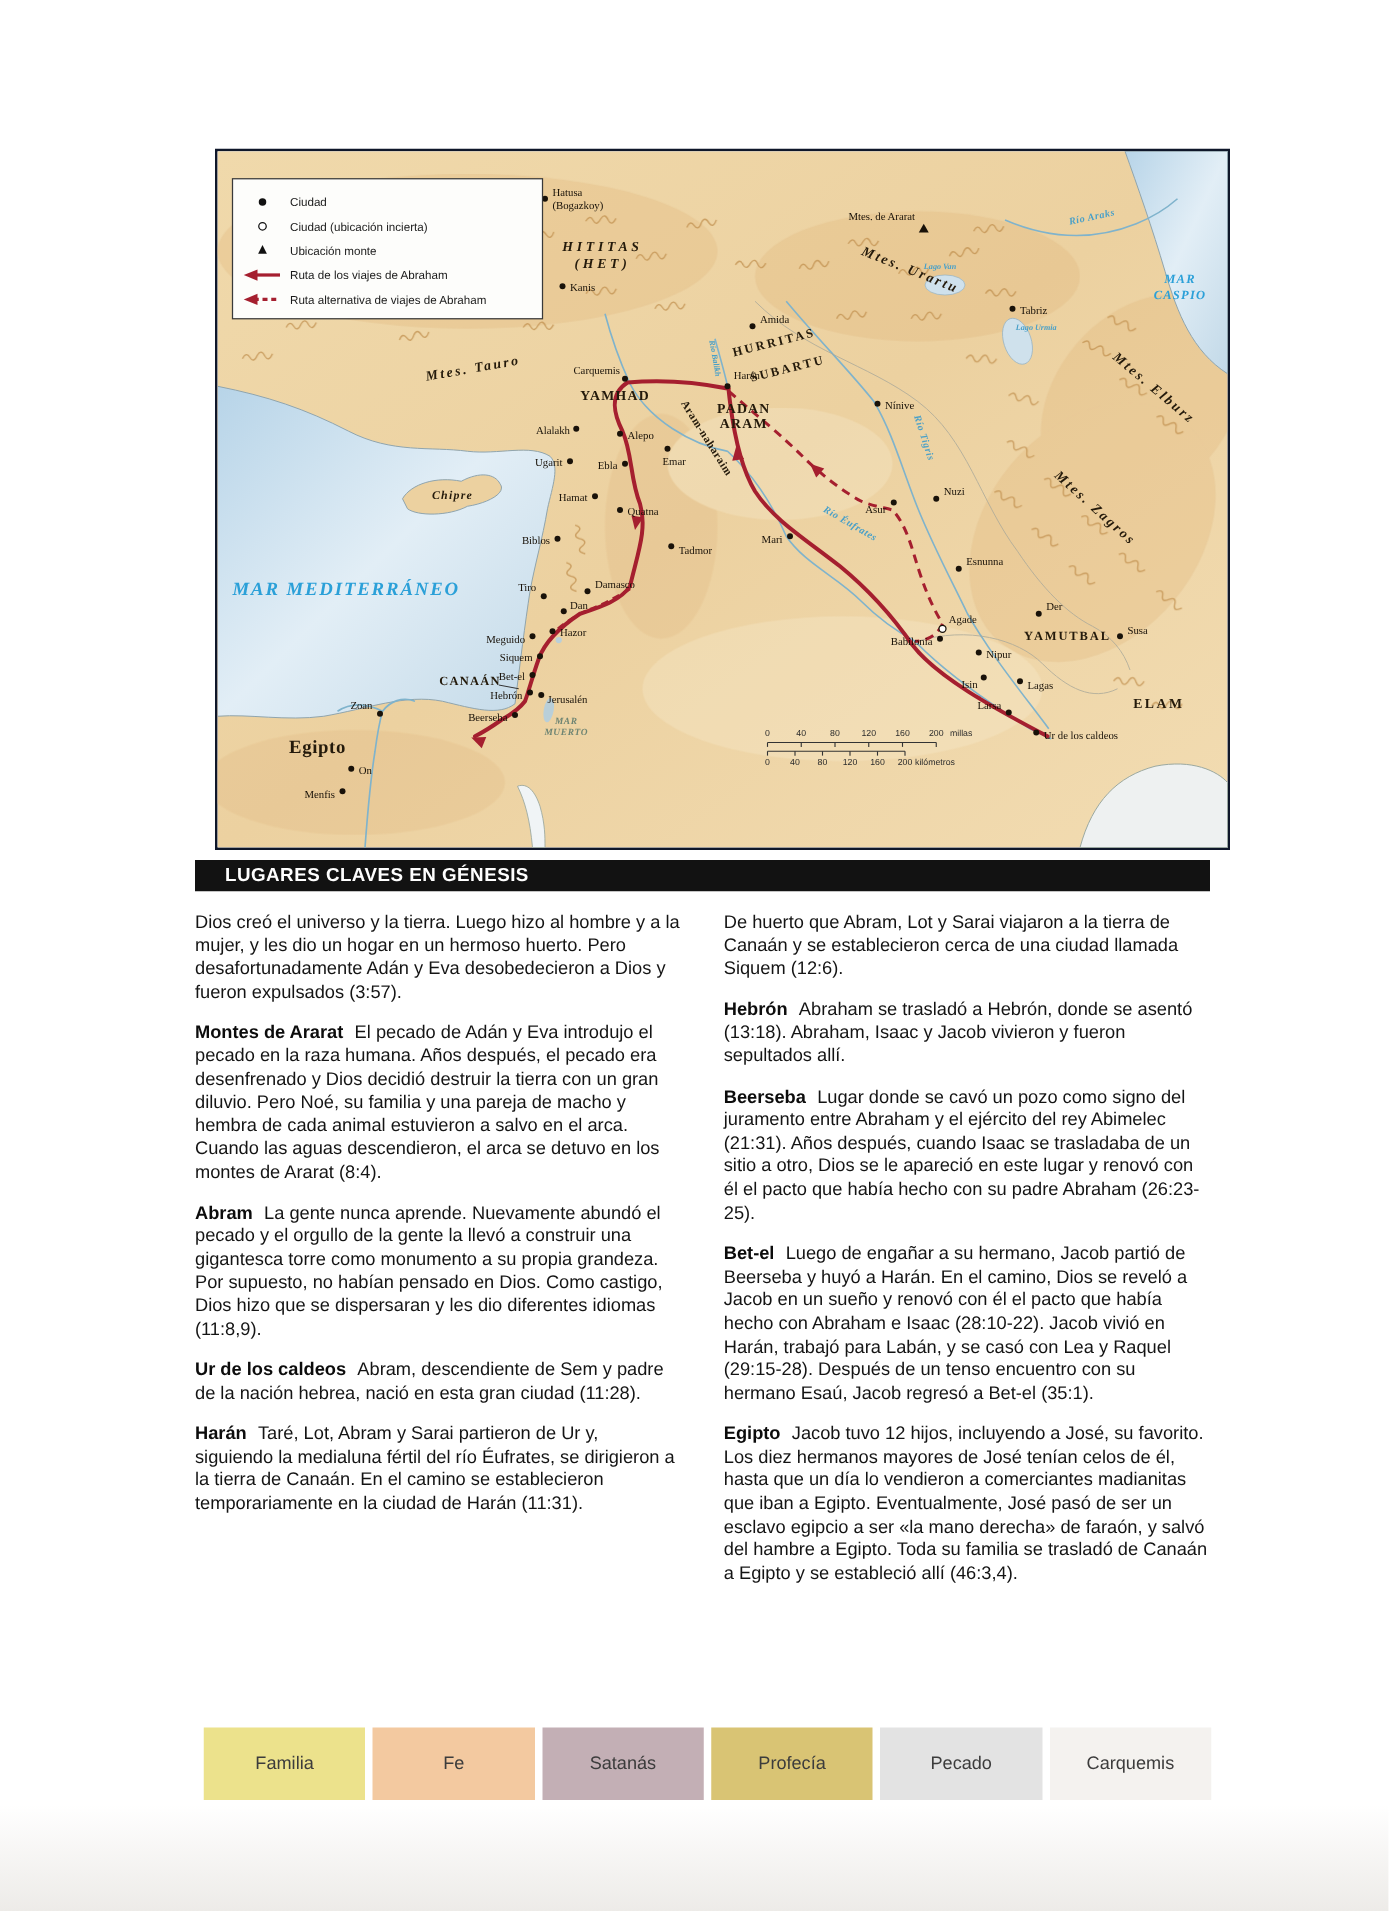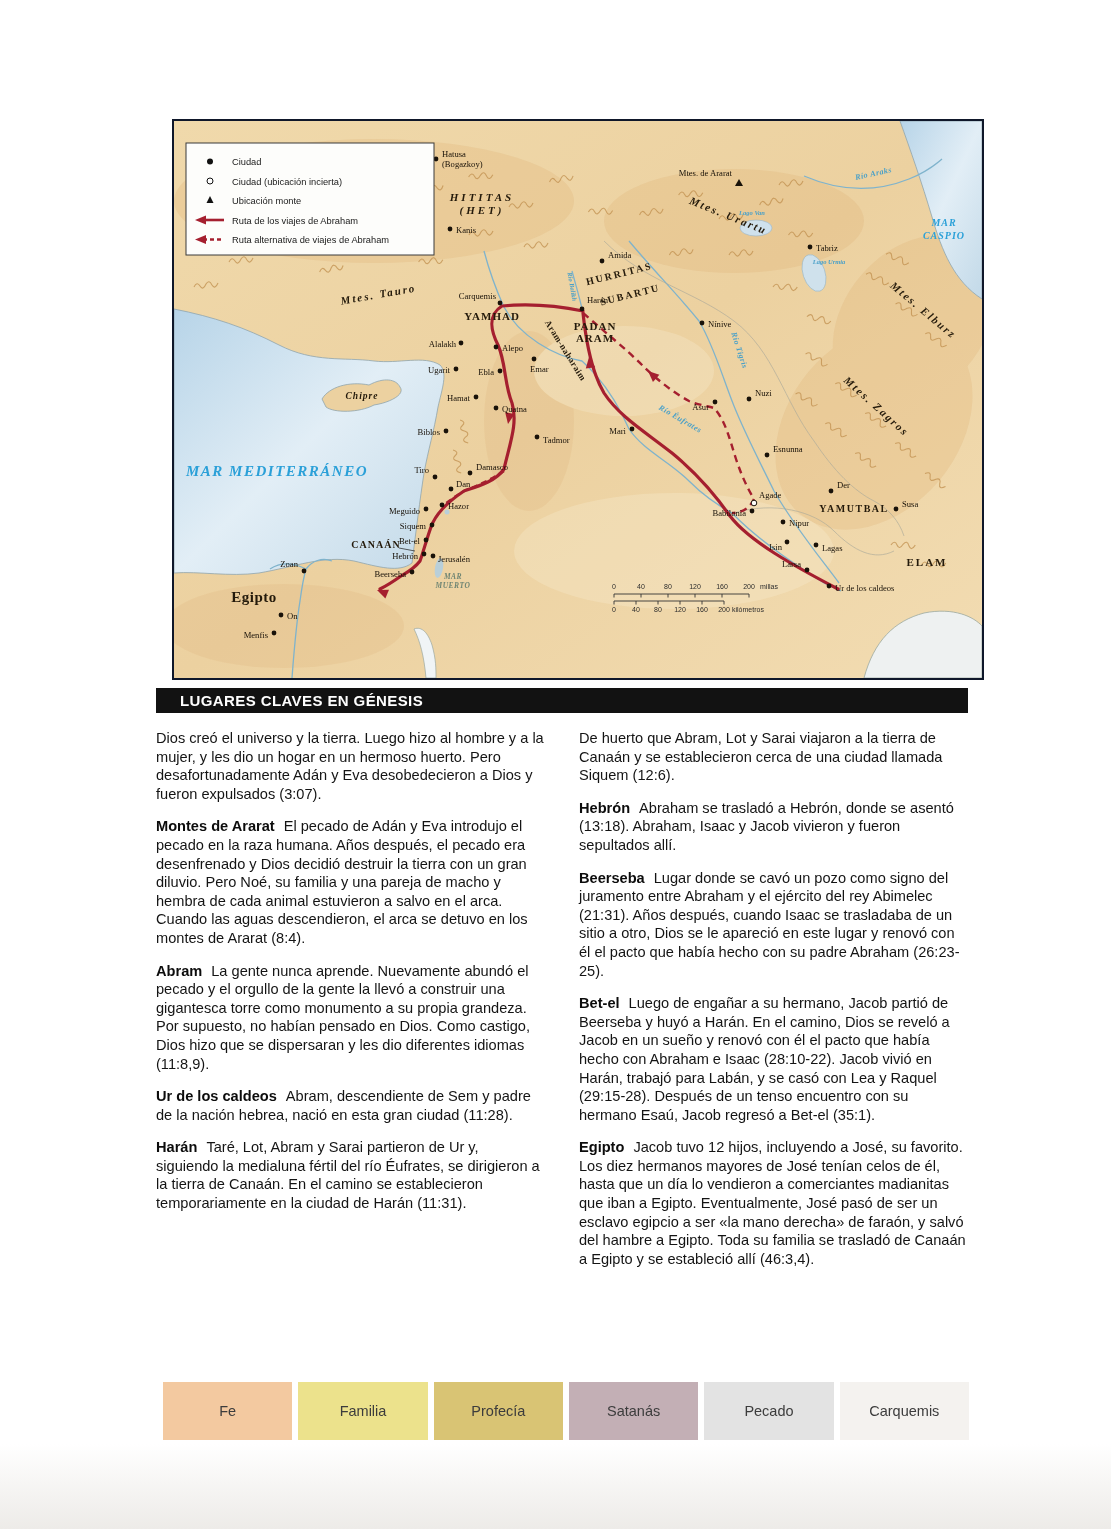--- a/index.html
+++ b/index.html
@@ -324,48 +324,48 @@
         </g>
     </svg>
   </div>
 
   <div class="titlebar">
     <span>LUGARES CLAVES EN GÉNESIS</span>
   </div>
 
   <div class="cols">
     <div class="col" id="col-left">
-        <p class="para">Dios creó el universo y la tierra. Luego hizo al hombre y a la mujer, y les dio un hogar en un hermoso huerto. Pero desafortunadamente Adán y Eva desobedecieron a Dios y fueron expulsados (3:07).</p>
+        <p class="para">Dios creó el universo y la tierra. Luego hizo al hombre y a la mujer, y les dio un hogar en un hermoso huerto. Pero desafortunadamente Adán y Eva desobedecieron a Dios y fueron expulsados (3:57).</p>
         <p class="para"><span class="lead">Montes de Ararat</span>El pecado de Adán y Eva introdujo el pecado en la raza humana. Años después, el pecado era desenfrenado y Dios decidió destruir la tierra con un gran diluvio. Pero Noé, su familia y una pareja de macho y hembra de cada animal estuvieron a salvo en el arca. Cuando las aguas descendieron, el arca se detuvo en los montes de Ararat (8:4).</p>
         <p class="para"><span class="lead">Abram</span>La gente nunca aprende. Nuevamente abundó el pecado y el orgullo de la gente la llevó a construir una gigantesca torre como monumento a su propia grandeza. Por supuesto, no habían pensado en Dios. Como castigo, Dios hizo que se dispersaran y les dio diferentes idiomas (11:8,9).</p>
         <p class="para"><span class="lead">Ur de los caldeos</span>Abram, descendiente de Sem y padre de la nación hebrea, nació en esta gran ciudad (11:28).</p>
         <p class="para"><span class="lead">Harán</span>Taré, Lot, Abram y Sarai partieron de Ur y, siguiendo la medialuna fértil del río Éufrates, se dirigieron a la tierra de Canaán. En el camino se establecieron temporariamente en la ciudad de Harán (11:31).</p>
       </div>
     <div class="col" id="col-right">
         <p class="para">De huerto que Abram, Lot y Sarai viajaron a la tierra de Canaán y se establecieron cerca de una ciudad llamada Siquem (12:6).</p>
         <p class="para"><span class="lead">Hebrón</span>Abraham se trasladó a Hebrón, donde se asentó (13:18). Abraham, Isaac y Jacob vivieron y fueron sepultados allí.</p>
         <p class="para"><span class="lead">Beerseba</span>Lugar donde se cavó un pozo como signo del juramento entre Abraham y el ejército del rey Abimelec (21:31). Años después, cuando Isaac se trasladaba de un sitio a otro, Dios se le apareció en este lugar y renovó con él el pacto que había hecho con su padre Abraham (26:23-25).</p>
         <p class="para"><span class="lead">Bet-el</span>Luego de engañar a su hermano, Jacob partió de Beerseba y huyó a Harán. En el camino, Dios se reveló a Jacob en un sueño y renovó con él el pacto que había hecho con Abraham e Isaac (28:10-22). Jacob vivió en Harán, trabajó para Labán, y se casó con Lea y Raquel (29:15-28). Después de un tenso encuentro con su hermano Esaú, Jacob regresó a Bet-el (35:1).</p>
         <p class="para"><span class="lead">Egipto</span>Jacob tuvo 12 hijos, incluyendo a José, su favorito. Los diez hermanos mayores de José tenían celos de él, hasta que un día lo vendieron a comerciantes madianitas que iban a Egipto. Eventualmente, José pasó de ser un esclavo egipcio a ser «la mano derecha» de faraón, y salvó del hambre a Egipto. Toda su familia se trasladó de Canaán a Egipto y se estableció allí (46:3,4).</p>
       </div>
   </div>
 
   <div class="cats" id="cats">
+      <div class="cat" style="background: rgb(236, 226, 140);">
+        <span>Familia</span>
+      </div>
       <div class="cat" style="background: rgb(243, 201, 160);">
         <span>Fe</span>
       </div>
-      <div class="cat" style="background: rgb(236, 226, 140);">
-        <span>Familia</span>
+      <div class="cat speckle" style="background: rgb(195, 175, 181);">
+        <span>Satanás</span>
       </div>
       <div class="cat" style="background: rgb(217, 196, 116);">
         <span>Profecía</span>
       </div>
-      <div class="cat speckle" style="background: rgb(195, 175, 181);">
-        <span>Satanás</span>
-      </div>
       <div class="cat speckle" style="background: rgb(227, 227, 227);">
         <span>Pecado</span>
       </div>
       <div class="cat" style="background: rgb(244, 242, 239);">
         <span>Carquemis</span>
       </div>
     </div>
 
   <div class="page-shade"></div>
 </div>

